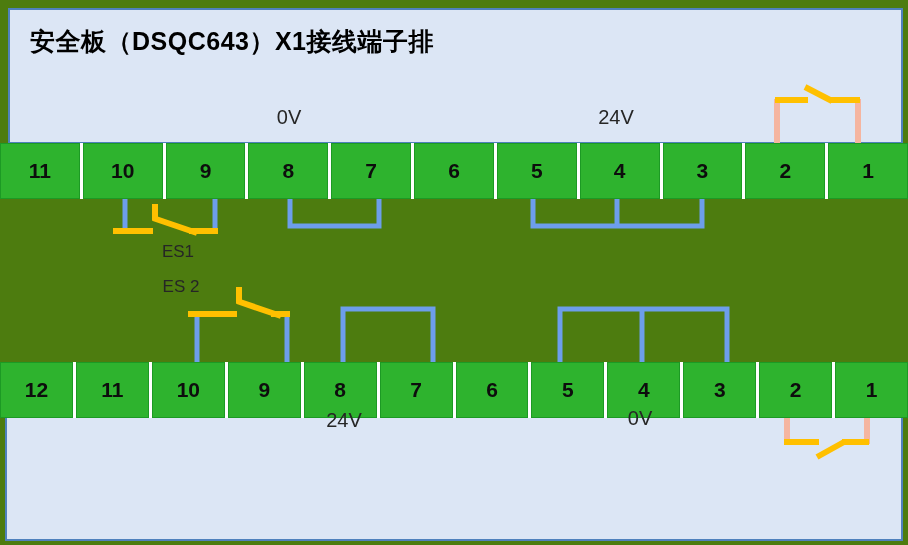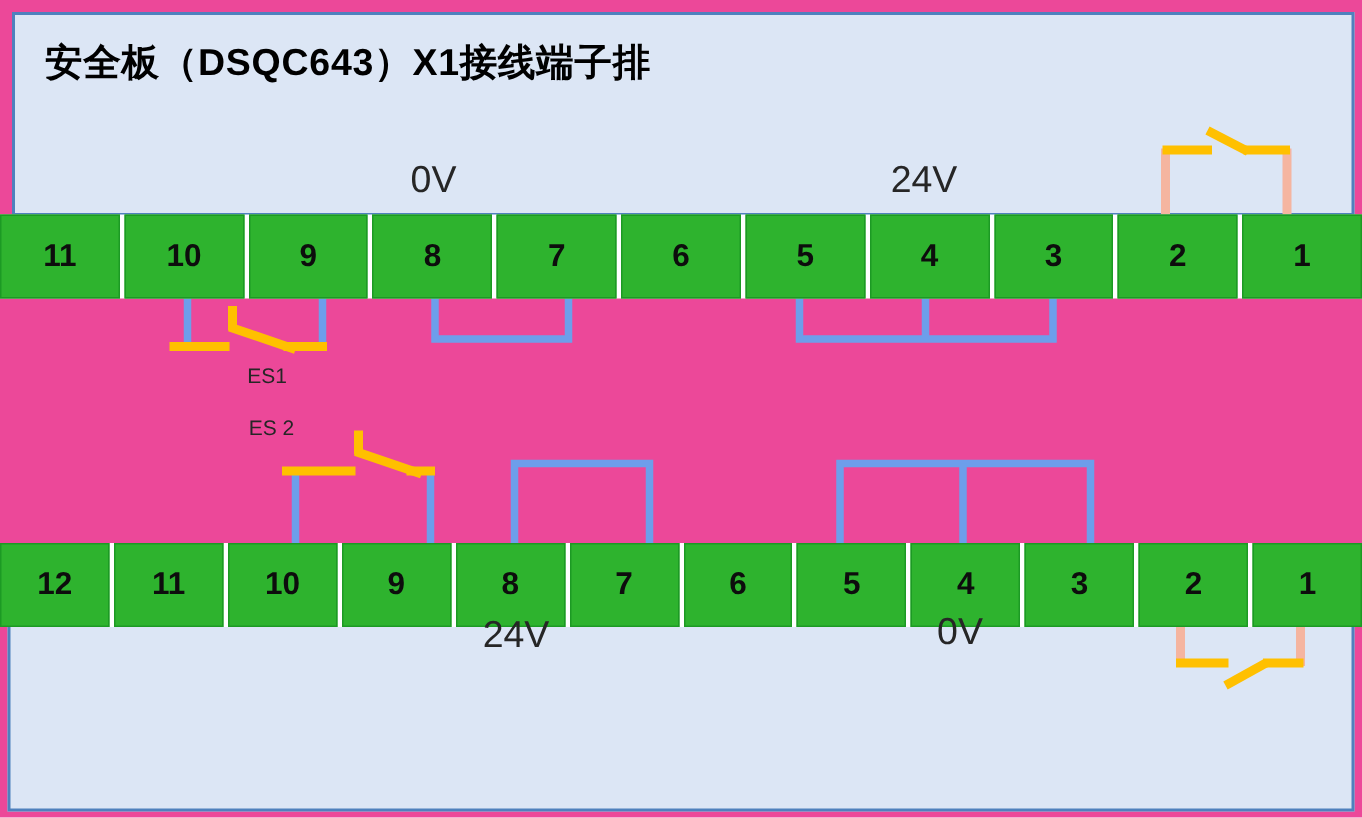--- a/index.html
+++ b/index.html
@@ -1,17 +1,17 @@
 <!DOCTYPE html>
 <html><head>
 <meta charset="utf-8">
 <style>
   html,body{margin:0;padding:0;background:#fff;}
   .canvas{
-    position:relative;width:908px;height:545px;background:#ec4899;
+    position:relative;width:908px;height:545px;background:#4d7c0f;
     font-family:"Liberation Sans","DejaVu Sans",sans-serif;overflow:hidden;
   }
   .panel{
     position:absolute;box-sizing:border-box;
     background:var(--panel-fill,#dce6f5);
     border:2px solid var(--panel-border,#4f81bd);
     z-index:1;
   }
   .panel-top{left:8px;top:8px;width:895px;height:136px;}
   .panel-bottom{left:5px;top:402px;width:898px;height:139px;}
@@ -28,24 +28,24 @@
   .strip1{top:143px;}
   .strip2{top:362px;}
   .cell{
     flex:1;box-sizing:border-box;
     background:var(--green,#2eb32e);
     border:1px solid var(--green-border,#1c9a24);
     display:flex;align-items:center;justify-content:center;
     font-weight:bold;font-size:21px;color:#0d0d0d;
   }
   .lbl{
-    position:absolute;z-index:4;font-size:25px;color:#262626;
+    position:absolute;z-index:4;font-size:20px;color:#262626;
     transform:translateX(-50%);white-space:nowrap;
   }
-  .lbl-es{font-size:14px;}
+  .lbl-es{font-size:17px;}
   #wires{position:absolute;left:0;top:0;z-index:2;pointer-events:none;}
 </style>
 </head>
 <body>
 
 <div class="canvas" style="--green: #2eb32e; --green-border: #1c9a24; --panel-fill: #dce6f5; --panel-border: #4f81bd;">
 
   <div class="panel panel-top"></div>
   <div class="panel panel-bottom"></div>
 

